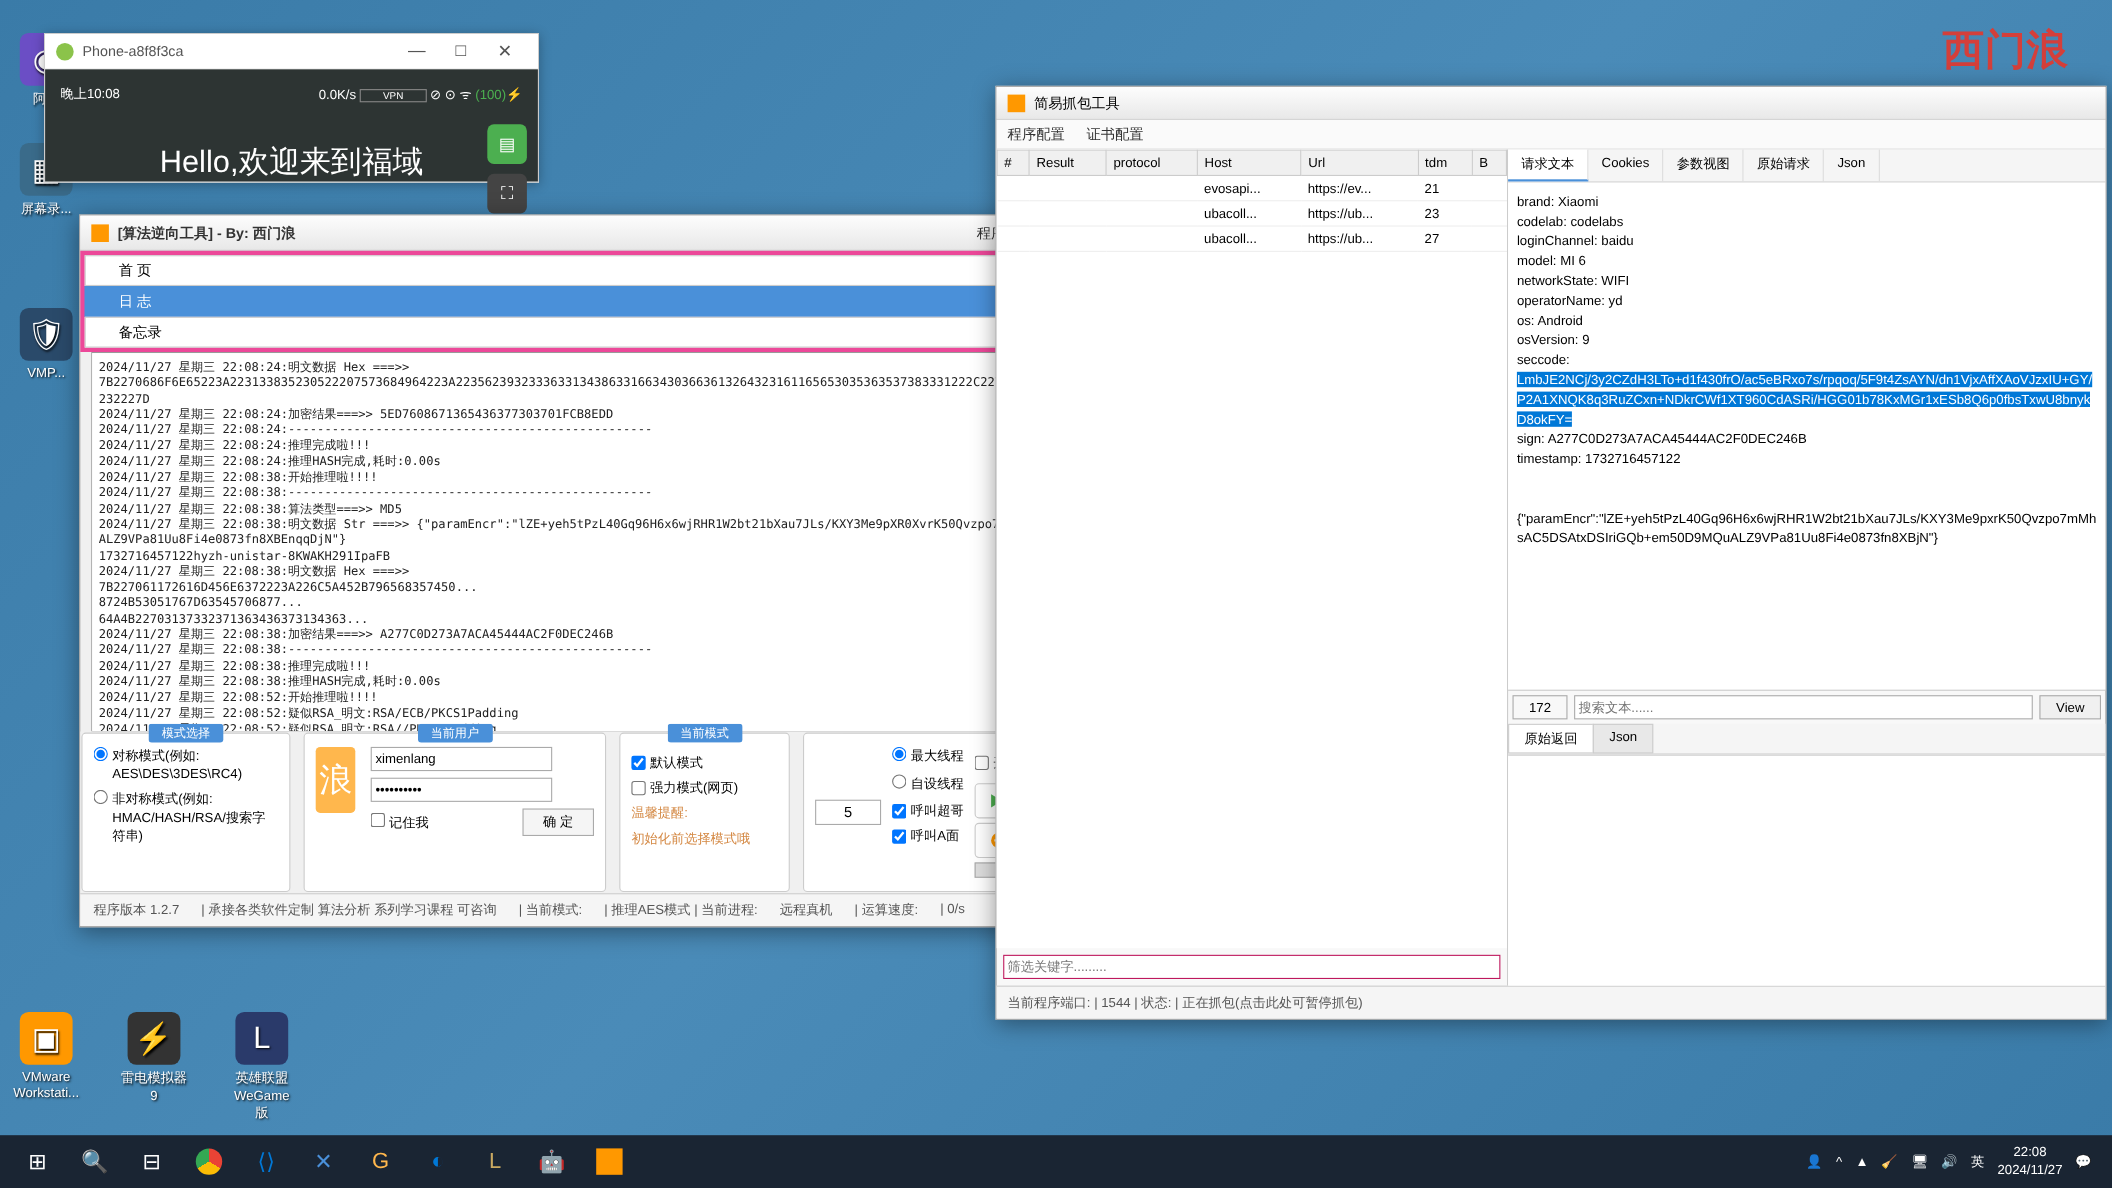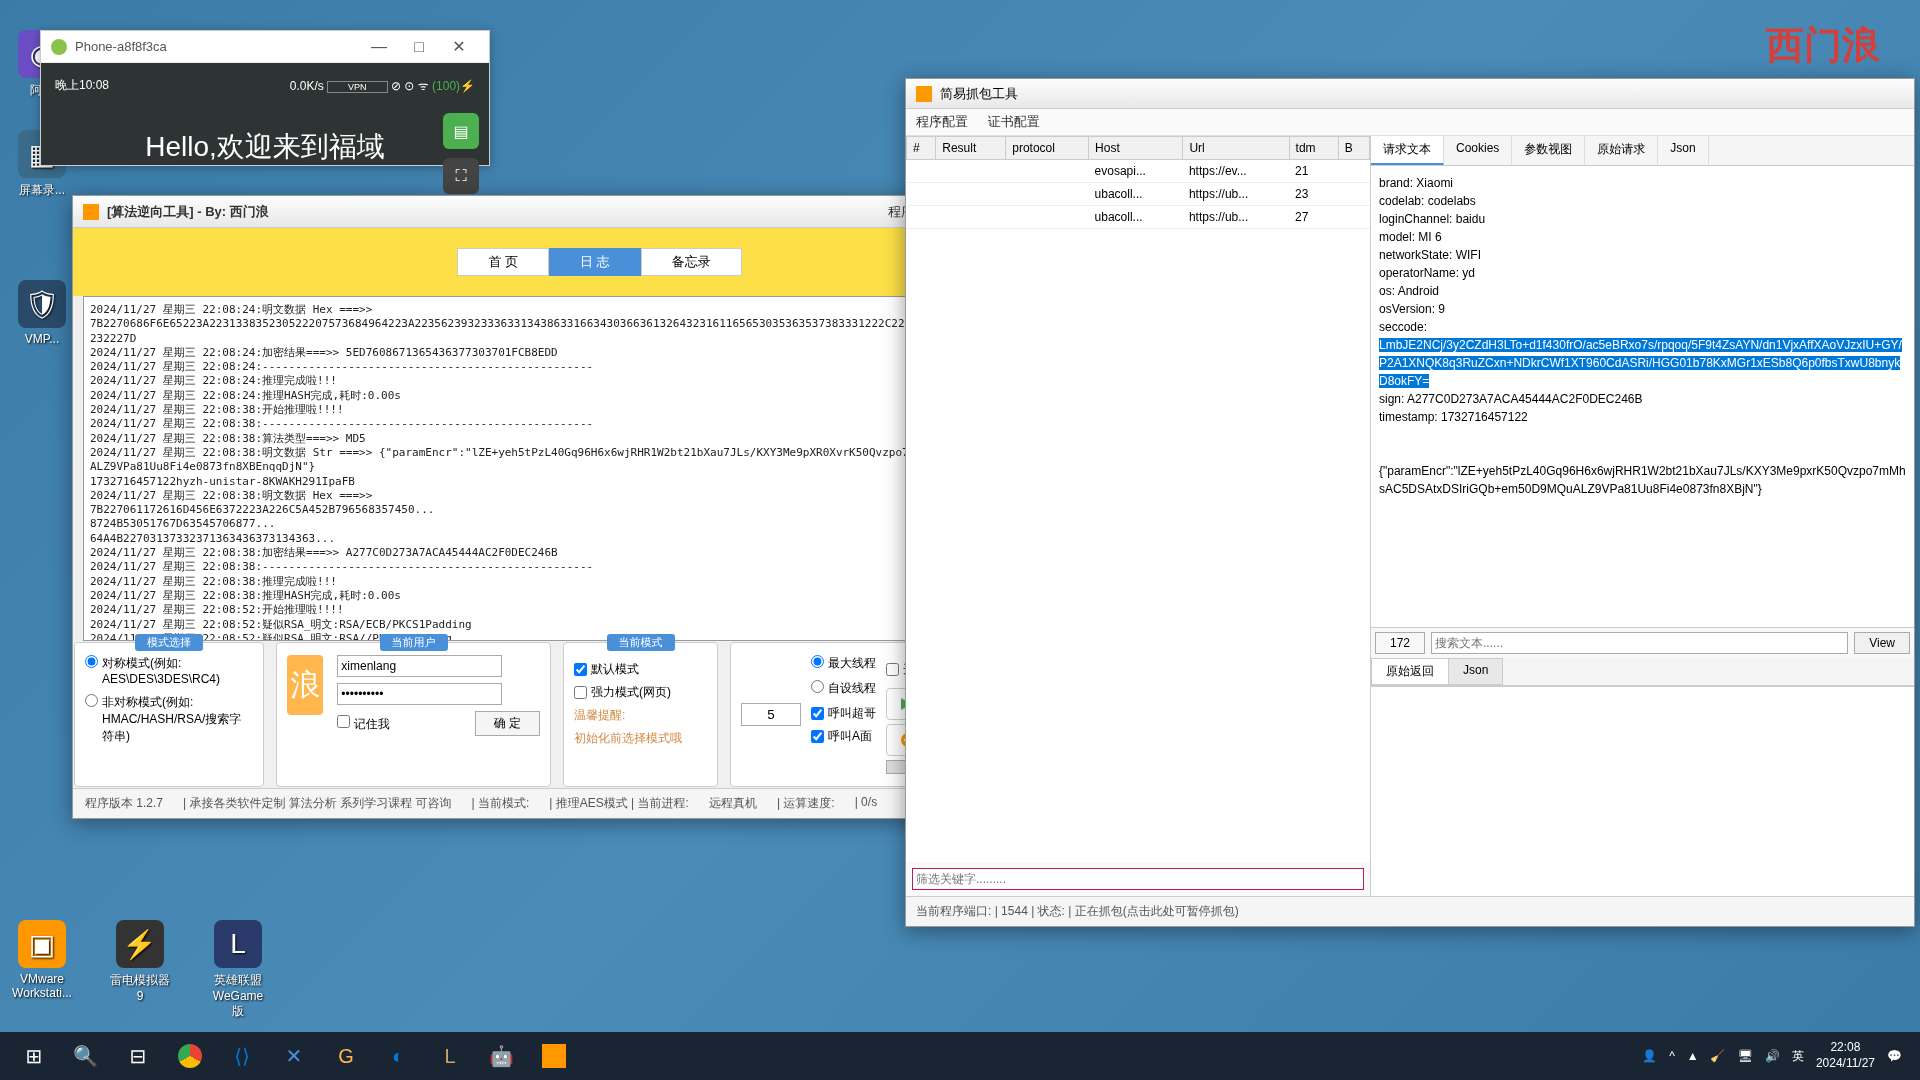--- a/index.html
+++ b/index.html
@@ -22,21 +22,21 @@
 .phone-side-btn { position: absolute; right: 10px; width: 36px; height: 36px; border-radius: 6px; display: flex; align-items: center; justify-content: center; }
 
 
 .algo-window { position: absolute; left: 72px; top: 195px; width: 1055px; background: #f0f0f0; border: 1px solid #999; box-shadow: 0 4px 20px rgba(0,0,0,0.4); }
 .algo-titlebar { height: 32px; background: linear-gradient(#fdfdfd, #e8e8e8); display: flex; align-items: center; padding: 0 10px; border-bottom: 1px solid #ccc; }
 .algo-titlebar .icon { width: 16px; height: 16px; background: #ff9800; margin-right: 8px; }
 .algo-titlebar .title { flex: 1; color: #333; font-size: 13px; font-weight: bold; }
 .algo-titlebar .menu { color: #333; font-size: 13px; margin-right: 18px; cursor: pointer; }
 .algo-titlebar .mac-btn { width: 14px; height: 14px; border-radius: 50%; margin-left: 8px; cursor: pointer; }
 
-.algo-tabs { display: flex; justify-content: center; padding: 20px; background: #fde047; }
+.algo-tabs { display: flex; justify-content: center; padding: 4px; background: #ec4899; flex-direction: column; }
 .algo-tab { padding: 4px 30px; border: 1px solid #ccc; font-size: 13px; cursor: pointer; background: white; }
 .algo-tab.active { background: #4a90d9; color: white; border-color: #4a90d9; }
 
 .algo-log { margin: 0 10px; height: 345px; background: white; border: 1px solid #999; padding: 6px; font-family: monospace; font-size: 11px; line-height: 1.3; overflow-y: scroll; white-space: pre-wrap; word-break: break-all; color: #222; }
 
 .algo-bottom { display: flex; padding: 1px; gap: 12px; background: #f0f0f0; }
 .panel { background: white; border: 1px solid #ccc; border-radius: 4px; padding: 12px 10px; position: relative; }
 .panel-label { position: absolute; top: -9px; left: 50%; transform: translateX(-50%); background: #4a90d9; color: white; font-size: 11px; padding: 1px 12px; border-radius: 3px; }
 .radio-item { font-size: 12px; margin-bottom: 8px; display: flex; align-items: flex-start; gap: 4px; }
 .panel input[type=text], .panel input[type=password] { width: 165px; padding: 3px; border: 1px solid #aaa; font-size: 12px; margin-bottom: 6px; }

